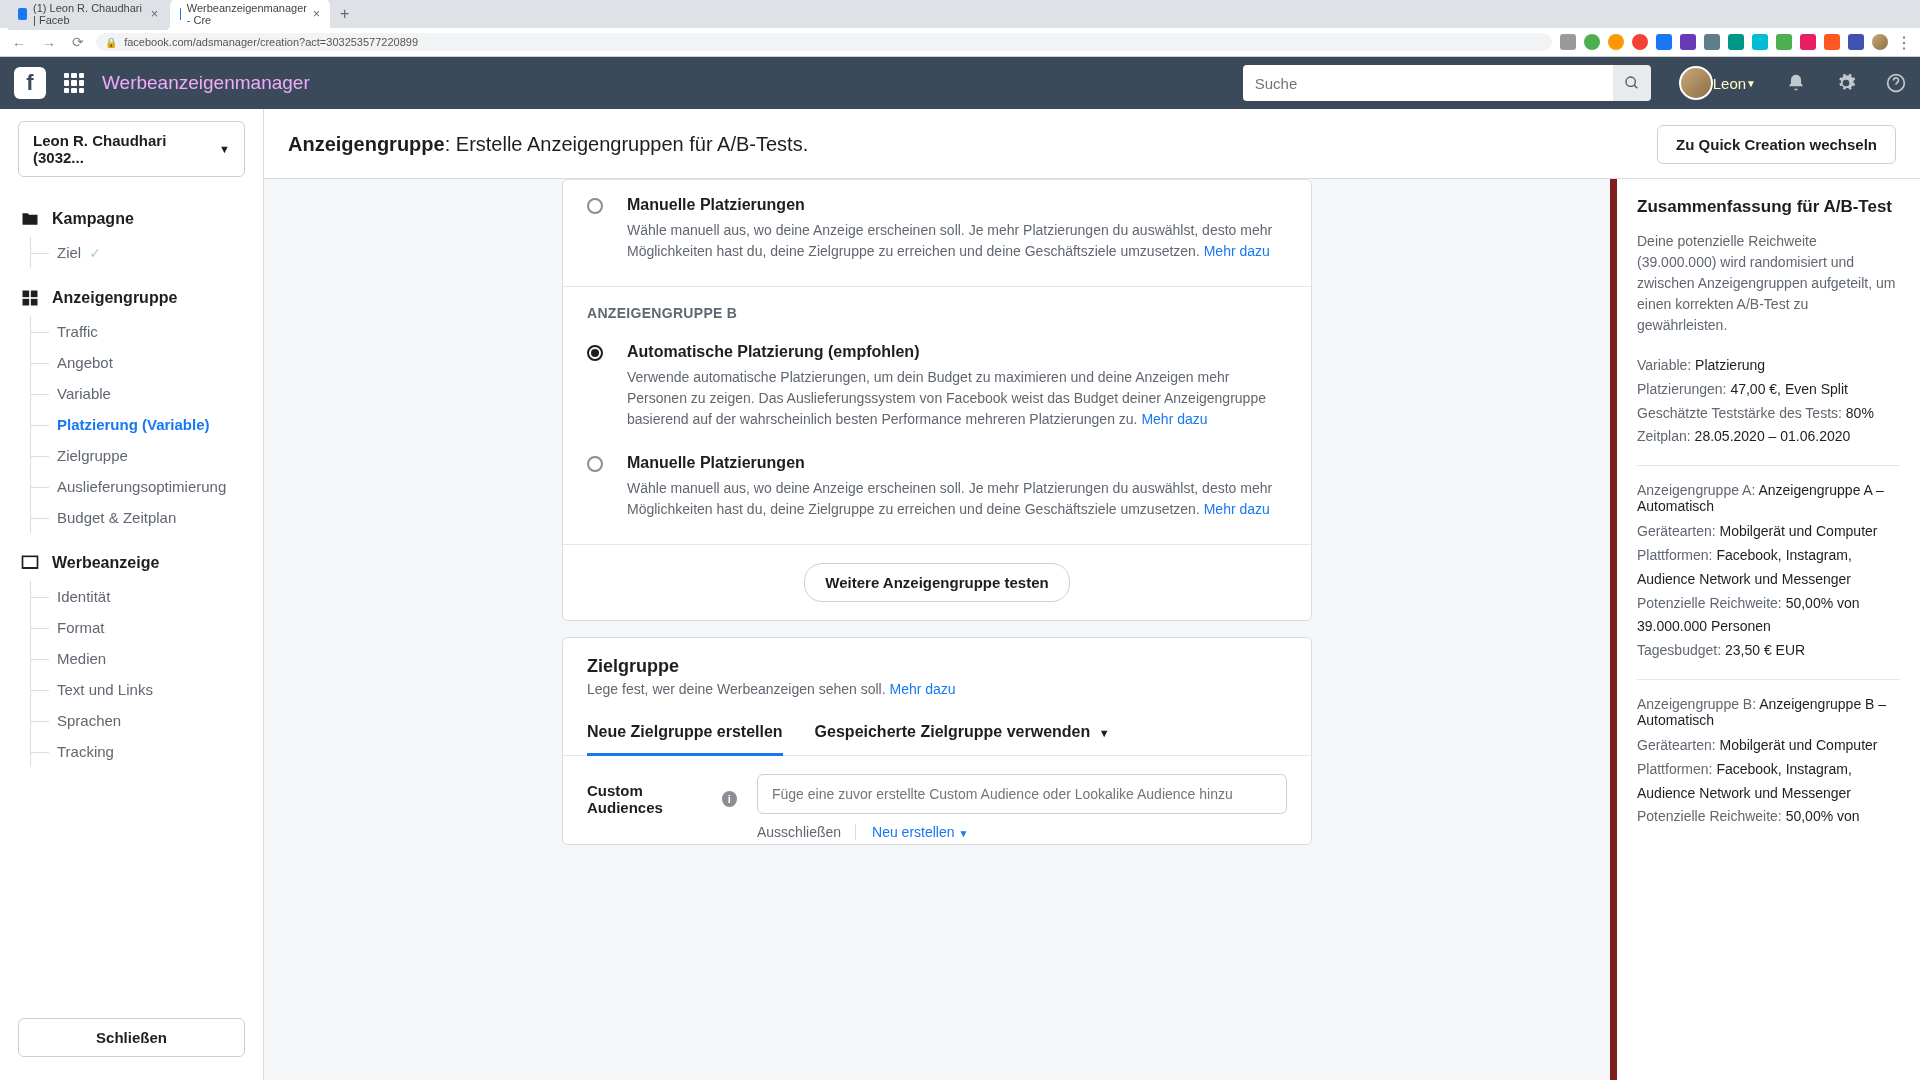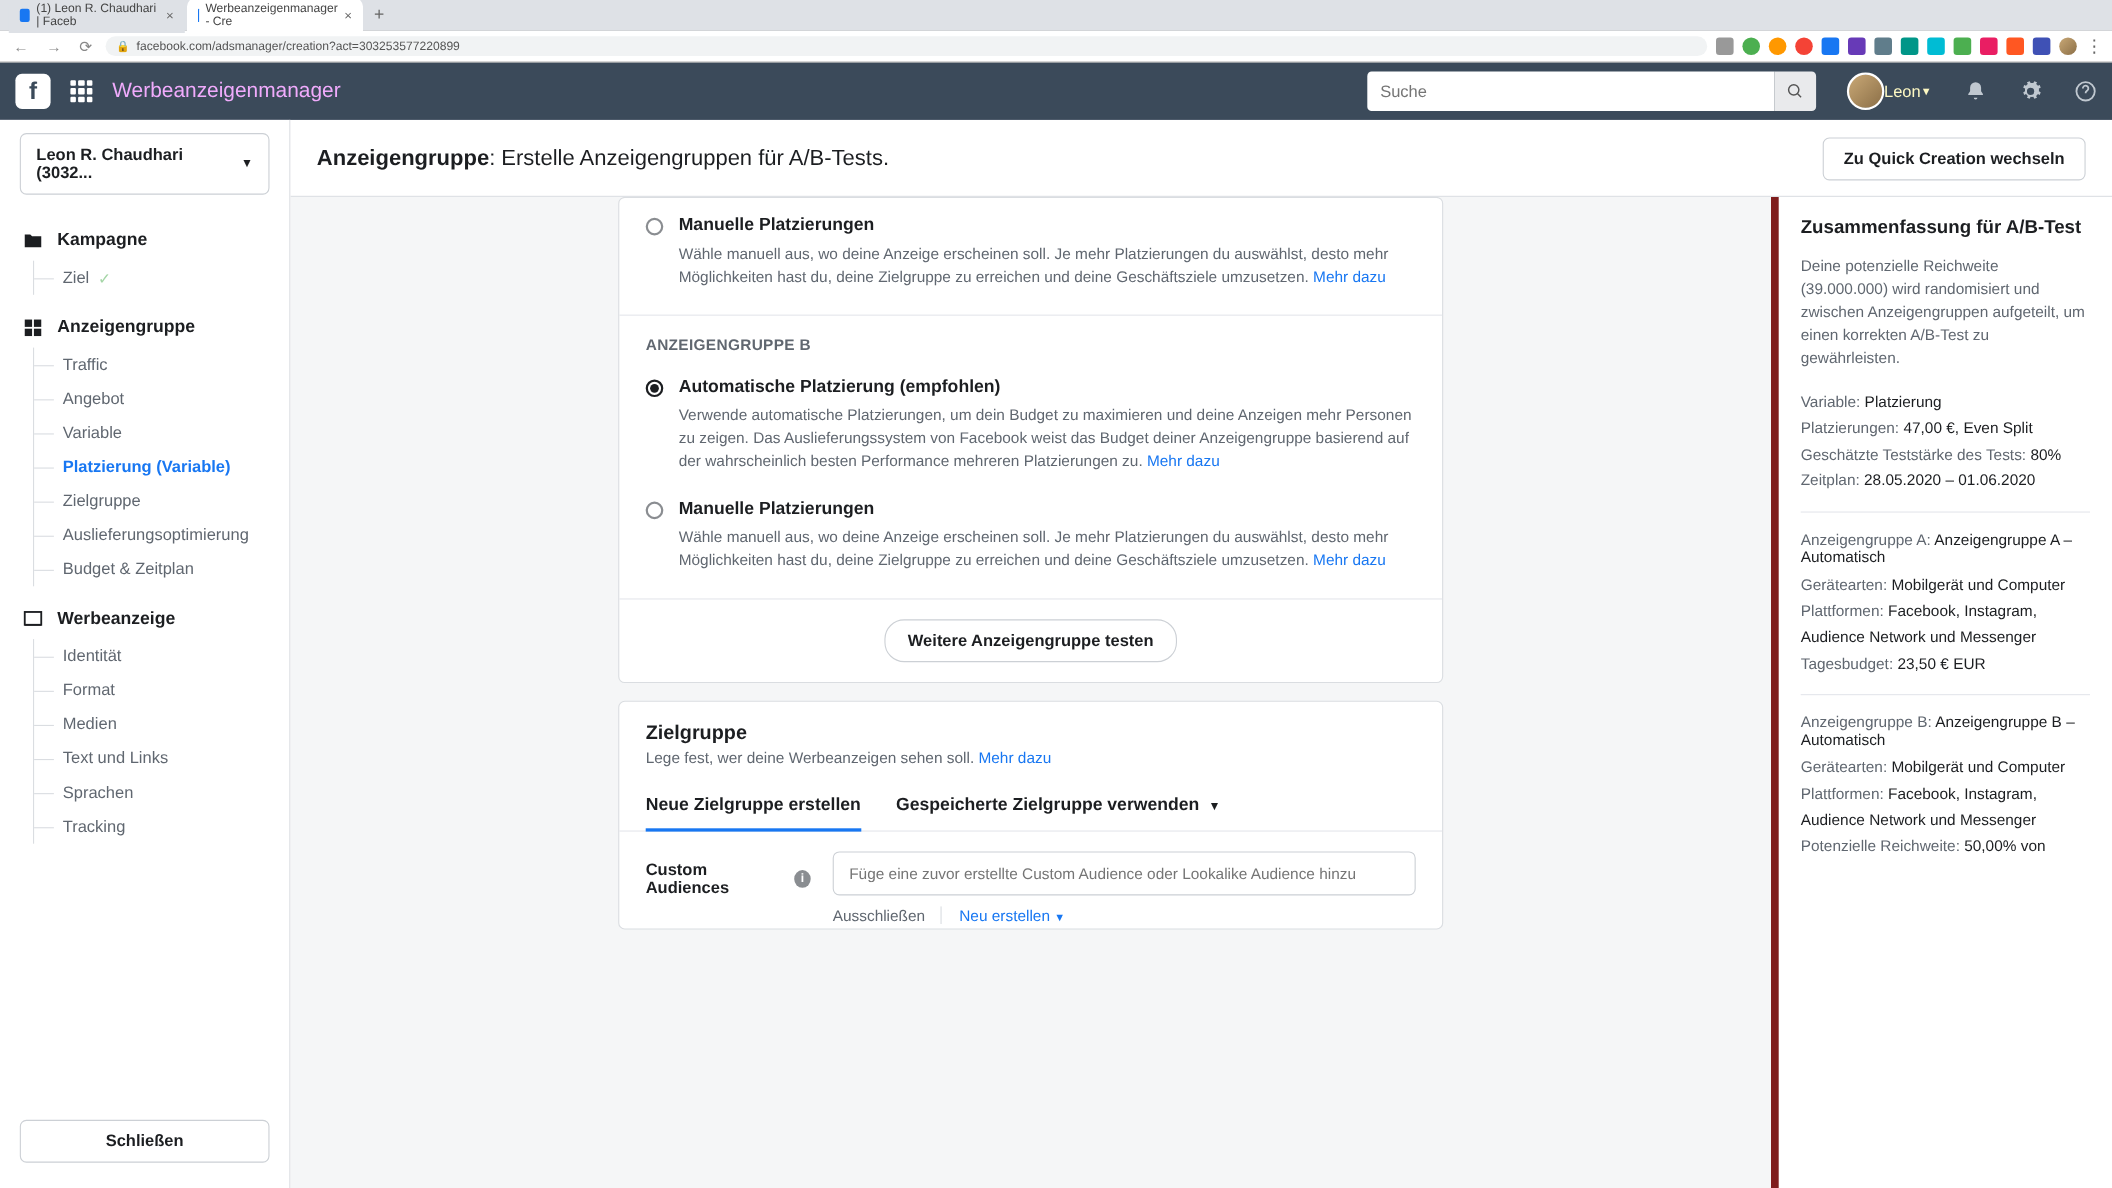--- a/index.html
+++ b/index.html
@@ -1,19 +1,19 @@
 <!DOCTYPE html>
 <html><head>
 <meta charset="utf-8">
 <style>
 * { margin: 0; padding: 0; box-sizing: border-box; font-family: -apple-system, BlinkMacSystemFont, "Segoe UI", Helvetica, Arial, sans-serif; }
 body { background: #f5f6f7; overflow: hidden; }
 
 
-.browser-chrome { background: #737373; border-bottom: 1px solid #d0d0d0; }
+.browser-chrome { background: #f97316; border-bottom: 1px solid #d0d0d0; }
 .tab-bar { display: flex; align-items: center; height: 28px; padding: 0 8px; background: #dee1e6; }
 .tab { display: flex; align-items: center; gap: 6px; background: #fff; border-radius: 8px 8px 0 0; padding: 4px 10px; font-size: 11px; color: #444; margin-right: 2px; max-width: 160px; }
 .tab.inactive { background: #dee1e6; }
 .tab-favicon { width: 12px; height: 12px; background: #1877f2; border-radius: 2px; }
 .tab-close { color: #666; font-size: 12px; cursor: pointer; }
 .new-tab { color: #666; font-size: 16px; padding: 0 8px; cursor: pointer; }
 .addr-bar { display: flex; align-items: center; height: 28px; padding: 0 8px; gap: 8px; background: #fff; }
 .nav-arrow { color: #888; font-size: 14px; padding: 0 4px; }
 .url-bar { flex: 1; display: flex; align-items: center; gap: 6px; background: #f1f3f4; border-radius: 14px; padding: 3px 10px; font-size: 11px; color: #555; }
 .lock { font-size: 10px; }
@@ -53,21 +53,21 @@
 .page-title { font-size: 20px; color: #1c1e21; }
 .page-title strong { font-weight: 700; }
 .quick-btn { padding: 10px 18px; border: 1px solid #ccd0d5; border-radius: 6px; background: #fff; font-size: 15px; font-weight: 600; color: #1c1e21; cursor: pointer; }
 
 .content-row { flex: 1; display: flex; overflow: hidden; background: #f5f6f7; }
 .center-col { flex: 1; overflow-y: auto; padding: 0 10px 18px; }
 .right-col { width: 310px; padding: 18px 20px; overflow-y: auto; background: #fff; border-left: 7px solid #7f1d1d; }
 
 .card { background: #fff; border: 1px solid #dadde1; border-radius: 6px; margin: 0 auto 16px; max-width: 750px; }
 .opt-block { padding: 16px 24px; }
-.radio-row { display: flex; align-items: flex-start; gap: 14px; margin-bottom: 8px; }
+.radio-row { display: flex; align-items: flex-start; gap: 24px; margin-bottom: 8px; }
 .radio { width: 16px; height: 16px; border: 2px solid #8a8d91; border-radius: 50%; margin-top: 2px; flex-shrink: 0; position: relative; }
 .radio.checked { border-color: #1c1e21; }
 .radio.checked::after { content: ""; position: absolute; inset: 2px; background: #1c1e21; border-radius: 50%; }
 .opt-title { font-size: 16px; font-weight: 700; color: #1c1e21; margin-bottom: 6px; }
 .opt-desc { font-size: 14px; color: #606770; line-height: 1.5; }
 .learn-more { color: #1877f2; cursor: pointer; }
 .group-label { padding: 18px 24px 6px; font-size: 14px; font-weight: 700; color: #606770; letter-spacing: 0.3px; }
 .divider { border-top: 1px solid #e4e6eb; }
 .test-more { padding: 18px; text-align: center; }
 .test-more-btn { padding: 10px 20px; border: 1px solid #ccd0d5; border-radius: 18px; background: #fff; font-size: 15px; font-weight: 600; color: #1c1e21; cursor: pointer; }
@@ -393,20 +393,21 @@
         <div class="sum-row"><span>Variable:</span> <span class="val">Platzierung</span></div>
         <div class="sum-row"><span>Platzierungen:</span> <span class="val">47,00 €, Even Split</span></div>
         <div class="sum-row"><span>Geschätzte Teststärke des Tests:</span> <span class="val">80%</span></div>
         <div class="sum-row"><span>Zeitplan:</span> <span class="val">28.05.2020 – 01.06.2020</span></div>
 
         <div class="sum-div"></div>
 
         <div class="sum-group-title"><span>Anzeigengruppe A:</span> <span class="val">Anzeigengruppe A – Automatisch</span></div>
         <div class="sum-row"><span>Gerätearten:</span> <span class="val">Mobilgerät und Computer</span></div>
         <div class="sum-row"><span>Plattformen:</span> <span class="val">Facebook, Instagram, Audience Network und Messenger</span></div>
+        <div class="sum-row"><span>Potenzielle Reichweite:</span> <span class="val">50,00% von 39.000.000 Personen</span></div>
         <div class="sum-row"><span>Tagesbudget:</span> <span class="val">23,50 € EUR</span></div>
 
         <div class="sum-div"></div>
 
         <div class="sum-group-title"><span>Anzeigengruppe B:</span> <span class="val">Anzeigengruppe B – Automatisch</span></div>
         <div class="sum-row"><span>Gerätearten:</span> <span class="val">Mobilgerät und Computer</span></div>
         <div class="sum-row"><span>Plattformen:</span> <span class="val">Facebook, Instagram, Audience Network und Messenger</span></div>
         <div class="sum-row"><span>Potenzielle Reichweite:</span> <span class="val">50,00% von</span></div>
       </div>
     </div>

